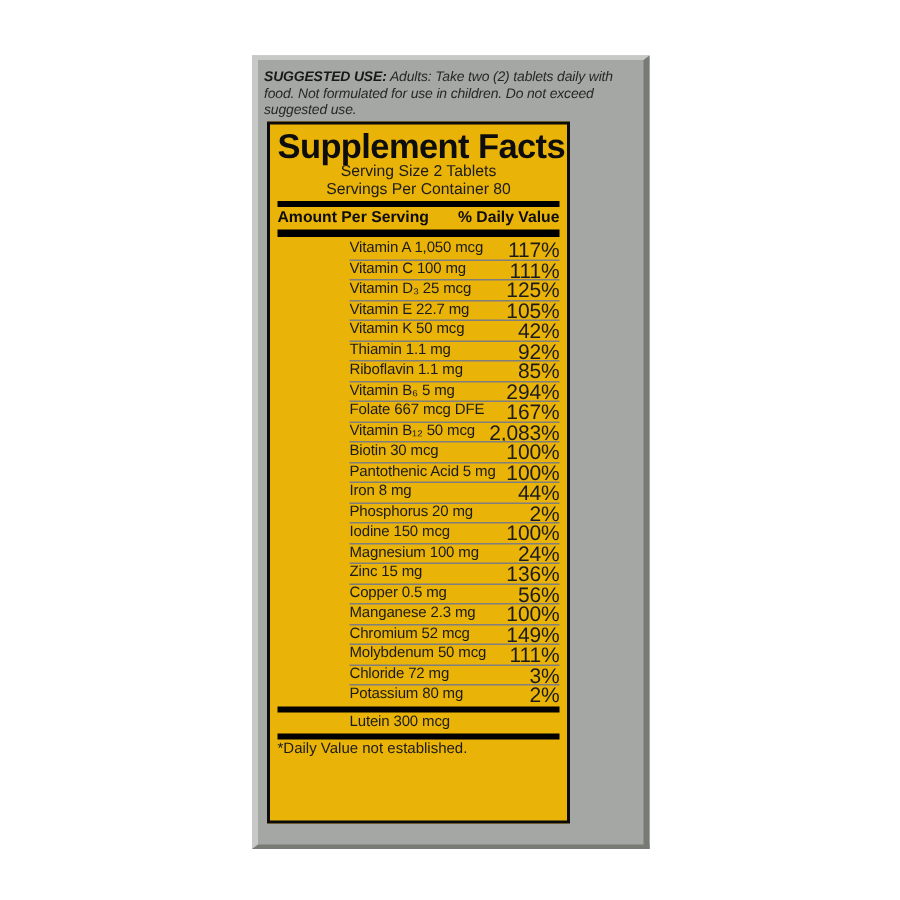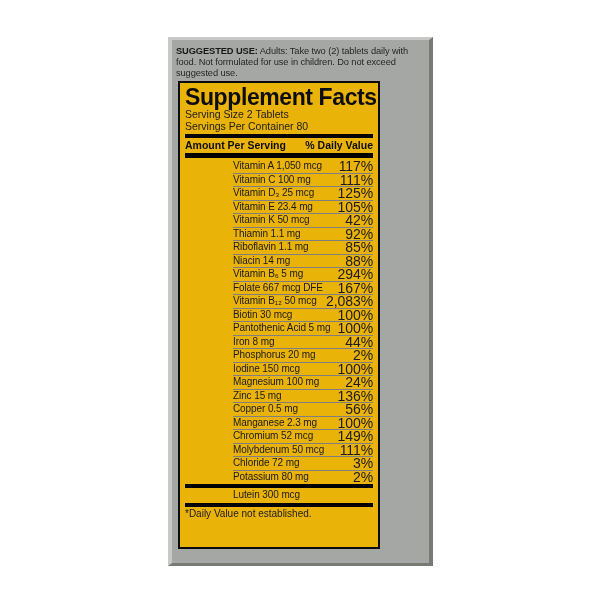--- a/index.html
+++ b/index.html
@@ -31,20 +31,21 @@
     border-left: 4px solid #c7c9c6;
     border-right: 4px solid #787a75;
     border-bottom: 3px solid #787a75;
   }
   .suggested {
     margin: 6px 3px 0 4px;
     font-size: 9.3px;
     line-height: 11px;
     letter-spacing: -0.1px;
     color: #272727;
+    font-style: italic;
   }
   .suggested b { color: #181818; }
   
   .facts-panel {
     position: absolute;
     left: 6px;
     top: 41px;
     width: 202px;
     height: 468px;
     box-sizing: border-box;
@@ -58,20 +59,21 @@
     line-height: 24px;
     font-weight: bold;
     letter-spacing: -0.4px;
     white-space: nowrap;
     color: #0d0d0d;
   }
   .serving-line {
     font-size: 10.5px;
     line-height: 11.5px;
     color: #1c1c1c;
+    text-align: center;
   }
   .bar4 { height: 4px; background: #000; margin: 2px 0 1px; }
   .bar5 { height: 5px; background: #000; margin: 1px 0 2px; }
   .bar-thick { height: 4px; background: #000; margin: 1px 0; }
   .col-header {
     display: flex;
     justify-content: space-between;
     align-items: baseline;
     font-weight: bold;
     font-size: 10.5px;
@@ -135,43 +137,39 @@
     <span class="nm">Vitamin C 100 mg</span>
     <span class="dv">111%</span>
   </div>
 
   <div class="row">
     <span class="nm">Vitamin D₃ 25 mcg (1,000 IU)</span>
     <span class="dv">125%</span>
   </div>
 
   <div class="row">
-    <span class="nm">Vitamin E  23.4 mg</span>
+    <span class="nm">Vitamin E  22.7 mg</span>
     <span class="dv">105%</span>
   </div>
 
   <div class="row">
     <span class="nm">Vitamin K 50 mcg</span>
     <span class="dv">42%</span>
   </div>
 
   <div class="row">
     <span class="nm">Thiamin 1.1 mg</span>
     <span class="dv">92%</span>
   </div>
 
   <div class="row">
     <span class="nm">Riboflavin 1.1 mg</span>
     <span class="dv">85%</span>
   </div>
 
-  <div class="row">
-    <span class="nm">Niacin 14 mg</span>
-    <span class="dv">88%</span>
-  </div>
 
   <div class="row">
     <span class="nm">Vitamin B₆ 5 mg</span>
     <span class="dv">294%</span>
   </div>
 
   <div class="row">
     <span class="nm">Folate 667 mcg DFE (400 mcg Folic Acid)</span>
     <span class="dv">167%</span>
   </div>

